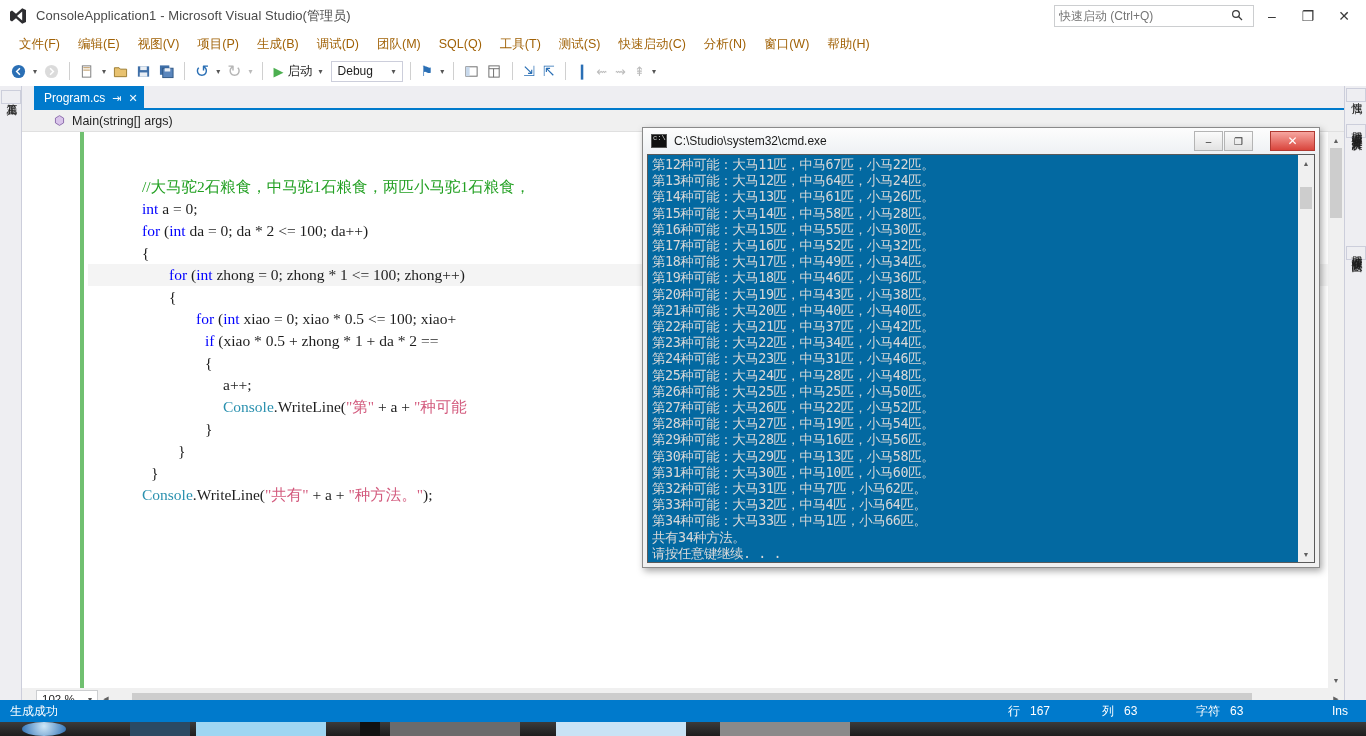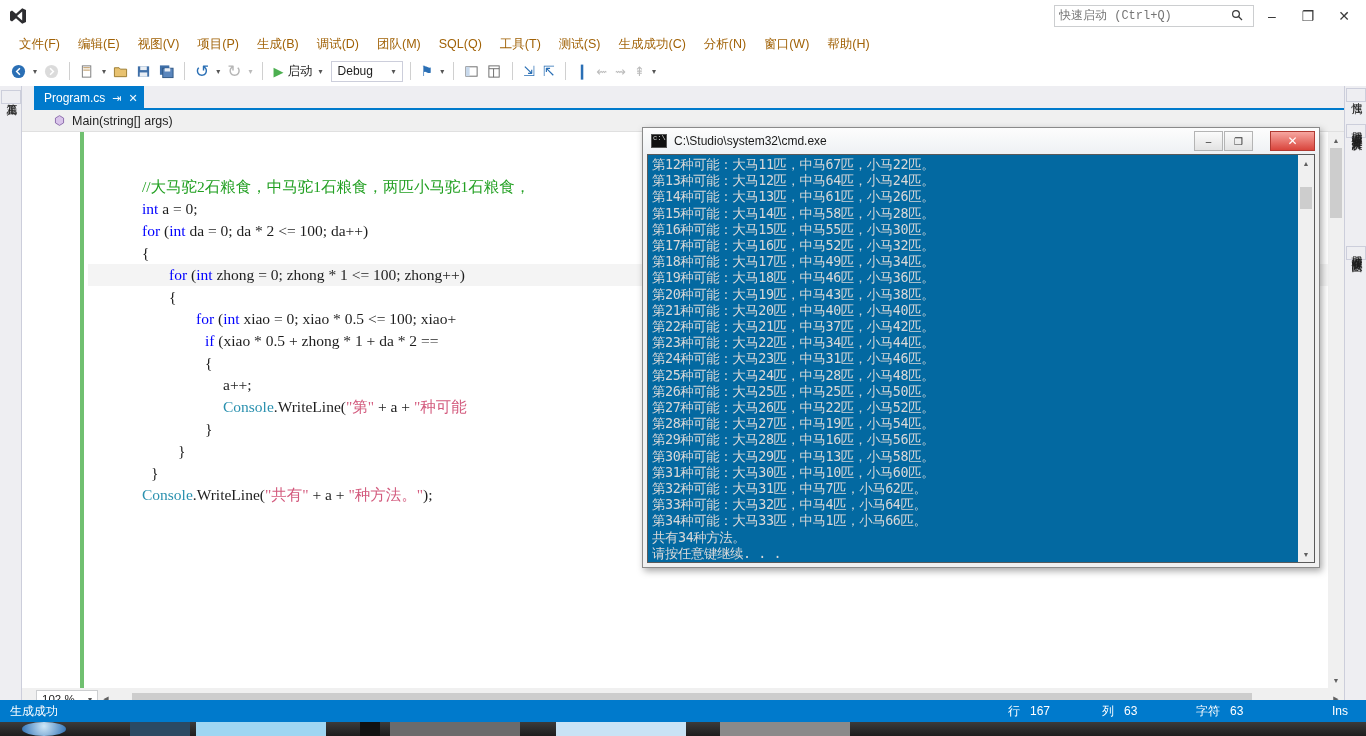--- a/index.html
+++ b/index.html
@@ -16,21 +16,21 @@
   #titlebar {
     height: 32px; background:#ffffff; display:flex; align-items:center;
     border-bottom:0px solid #ccc; position:relative;
   }
   #vs-logo { width:20px; height:20px; margin-left:8px; margin-right:8px;
              display:flex; align-items:center; justify-content:center; }
   #app-title { font-size:13px; color:#4a4a4a; letter-spacing:0.1px;}
   #qlaunch-wrap { position:absolute; right:112px; top:5px; display:flex; align-items:center;
     width:200px; height:22px; border:1px solid #ccced0; background:#fff; padding:0 4px;}
   #qlaunch-input { border:0; outline:0; font-size:12px; color:#9a9a9a; width:172px;
-    background:transparent; font-family:Liberation Mono, monospace;}
+    background:transparent; font-family:Liberation Sans, sans-serif;}
   .winbtn { position:absolute; top:0; width:36px; height:32px; display:flex;
     align-items:center; justify-content:center; color:#3a3a3a; font-size:14px; }
   #btn-min { right:76px; } #btn-max { right:40px; } #btn-close { right:4px; }
 
   
   #menubar { height:24px; display:flex; align-items:center; padding-left:10px;
              background:#ffffff; }
   .menu-item { font-size:12.5px; color:#a16207; padding:2px 9px; cursor:default; }
 
   
@@ -151,20 +151,21 @@
 </head>
 <body>
 
 <div id="titlebar">
   <div id="vs-logo">
     <svg width="18" height="18" viewBox="0 0 18 18" aria-hidden="true">
       <path d="M13.2 1.2 L17 3 v12 l-3.8 1.8 L7 11.3 3 14.4 1 13.3 V4.7 L3 3.6 7 6.7 Z" fill="#2d2d30"></path>
       <path d="M13.2 4.4 v9.2 L8 9 Z" fill="#ffffff"></path>
     </svg>
   </div>
+  <div id="app-title">ConsoleApplication1 - Microsoft Visual Studio(管理员)</div>
 
   <div id="qlaunch-wrap">
     <input id="qlaunch-input" type="text" placeholder="快速启动 (Ctrl+Q)" style="">
     <span>
       <svg width="12" height="12" viewBox="0 0 12 12">
           <circle cx="5" cy="5" r="3.4" fill="none" stroke="#3a3a3a" stroke-width="1.2"></circle>
           <line x1="7.5" y1="7.5" x2="11" y2="11" stroke="#3a3a3a" stroke-width="1.2"></line>
         </svg>
     </span>
   </div>
@@ -178,21 +179,21 @@
   <div class="menu-item">文件(F)</div>
   <div class="menu-item">编辑(E)</div>
   <div class="menu-item">视图(V)</div>
   <div class="menu-item">项目(P)</div>
   <div class="menu-item">生成(B)</div>
   <div class="menu-item">调试(D)</div>
   <div class="menu-item">团队(M)</div>
   <div class="menu-item">SQL(Q)</div>
   <div class="menu-item">工具(T)</div>
   <div class="menu-item">测试(S)</div>
-  <div class="menu-item">生成成功(C)</div>
+  <div class="menu-item">快速启动(C)</div>
   <div class="menu-item">分析(N)</div>
   <div class="menu-item">窗口(W)</div>
   <div class="menu-item">帮助(H)</div>
 </div>
 
 <div id="toolbar">
   <div class="tb">
     <svg width="15" height="15" viewBox="0 0 16 16">
         <circle cx="8" cy="8" r="7" fill="#2a6fb5"></circle>
         <path d="M9.5 4.5 6 8 l3.5 3.5" stroke="#fff" stroke-width="1.6" fill="none"></path>

